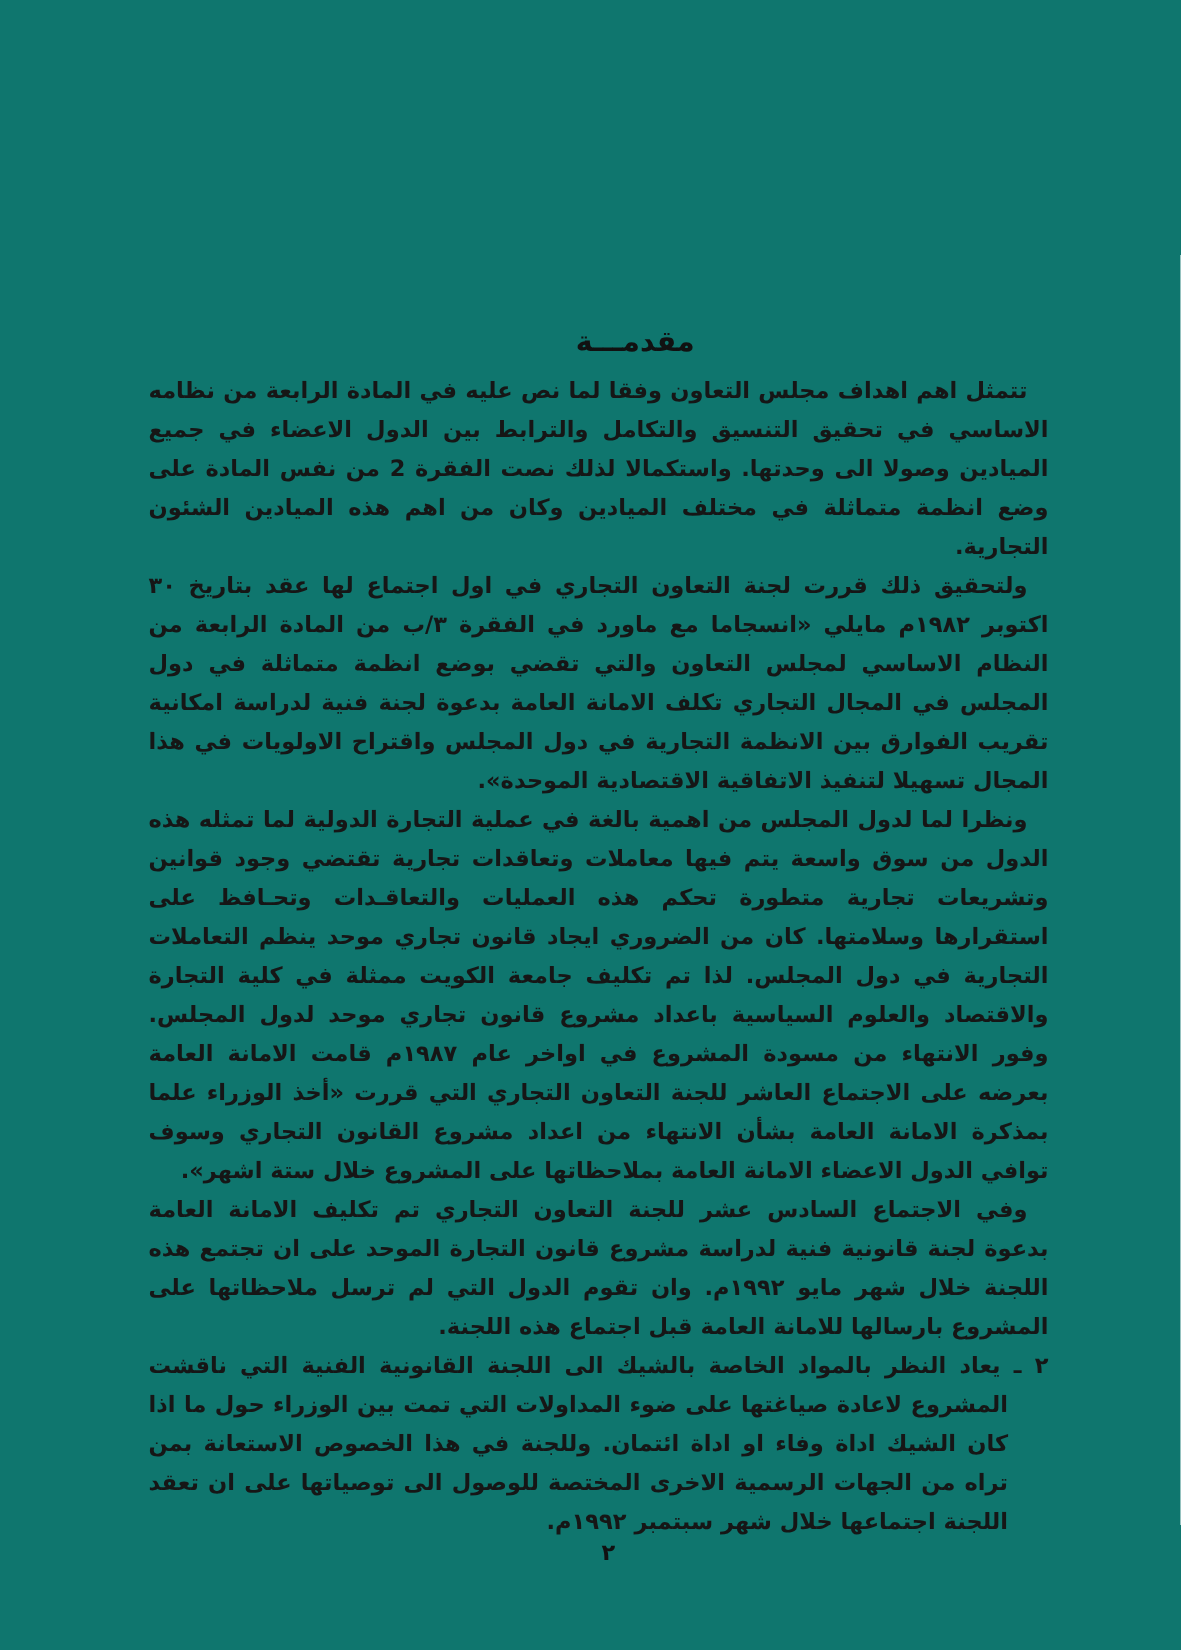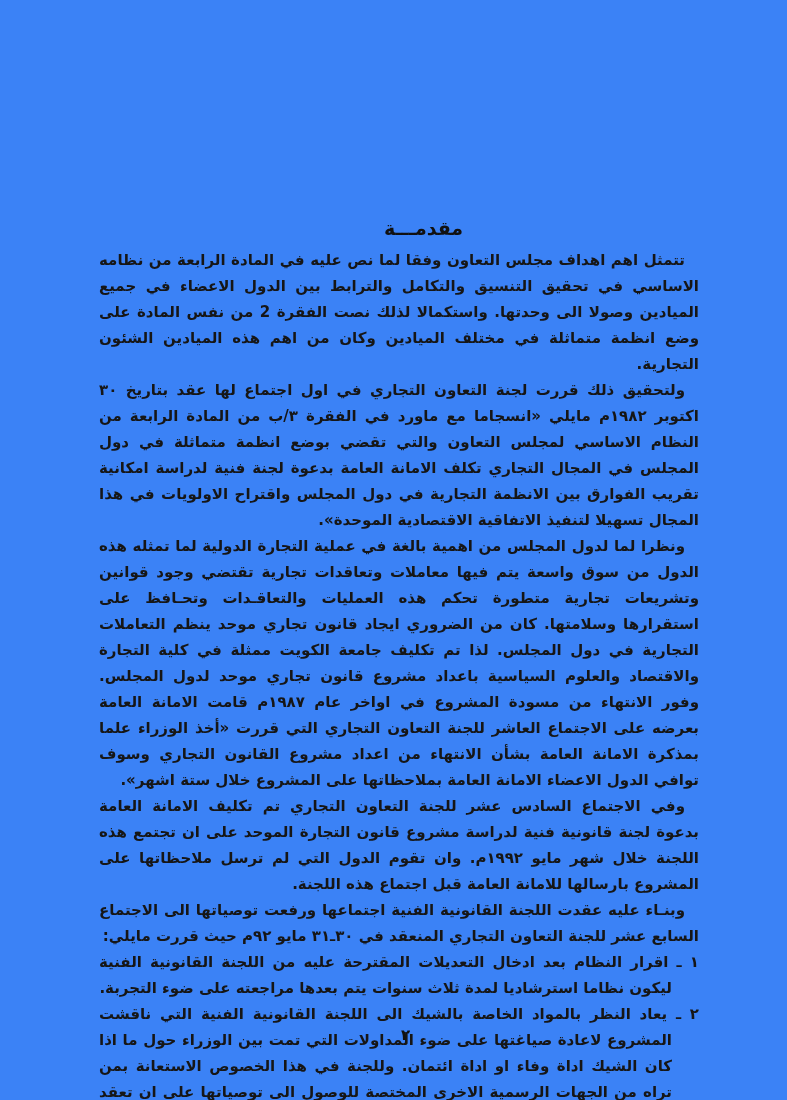--- a/index.html
+++ b/index.html
@@ -4,21 +4,21 @@
 <style>
   html, body {
     margin: 0;
     padding: 0;
     background: #ffffff;
   }
   .page {
     position: relative;
     width: 787px;
     height: 1100px;
-    background: #3b82f6;
+    background: #0f766e;
     overflow: hidden;
     direction: rtl;
     font-family: "DejaVu Sans", sans-serif;
     color: #161616;
   }
   .doc-title {
     position: absolute;
     top: 216px;
     left: 0;
     right: 0;
@@ -66,20 +66,18 @@
 
 <div class="page">
 
   <h1 class="doc-title">مقدمـــة</h1>
 
   <div class="doc-body">
     <p class="para">تتمثل اهم اهداف مجلس التعاون وفقا لما نص عليه في المادة الرابعة من نظامه الاساسي في تحقيق التنسيق والتكامل والترابط بين الدول الاعضاء في جميع الميادين وصولا الى وحدتها. واستكمالا لذلك نصت الفقرة 2 من نفس المادة على وضع انظمة متماثلة في مختلف الميادين وكان من اهم هذه الميادين الشئون التجارية.</p>
     <p class="para">ولتحقيق ذلك قررت لجنة التعاون التجاري في اول اجتماع لها عقد بتاريخ ٣٠ اكتوبر ١٩٨٢م مايلي «انسجاما مع ماورد في الفقرة ٣/ب من المادة الرابعة من النظام الاساسي لمجلس التعاون والتي تقضي بوضع انظمة متماثلة في دول المجلس في المجال التجاري تكلف الامانة العامة بدعوة لجنة فنية لدراسة امكانية تقريب الفوارق بين الانظمة التجارية في دول المجلس واقتراح الاولويات في هذا المجال تسهيلا لتنفيذ الاتفاقية الاقتصادية الموحدة».</p>
     <p class="para">ونظرا لما لدول المجلس من اهمية بالغة في عملية التجارة الدولية لما تمثله هذه الدول من سوق واسعة يتم فيها معاملات وتعاقدات تجارية تقتضي وجود قوانين وتشريعات تجارية متطورة تحكم هذه العمليات والتعاقـدات وتحـافظ على استقرارها وسلامتها. كان من الضروري ايجاد قانون تجاري موحد ينظم التعاملات التجارية في دول المجلس. لذا تم تكليف جامعة الكويت ممثلة في كلية التجارة والاقتصاد والعلوم السياسية باعداد مشروع قانون تجاري موحد لدول المجلس. وفور الانتهاء من مسودة المشروع في اواخر عام ١٩٨٧م قامت الامانة العامة بعرضه على الاجتماع العاشر للجنة التعاون التجاري التي قررت «أخذ الوزراء علما بمذكرة الامانة العامة بشأن الانتهاء من اعداد مشروع القانون التجاري وسوف توافي الدول الاعضاء الامانة العامة بملاحظاتها على المشروع خلال ستة اشهر».</p>
     <p class="para">وفي الاجتماع السادس عشر للجنة التعاون التجاري تم تكليف الامانة العامة بدعوة لجنة قانونية فنية لدراسة مشروع قانون التجارة الموحد على ان تجتمع هذه اللجنة خلال شهر مايو ١٩٩٢م. وان تقوم الدول التي لم ترسل ملاحظاتها على المشروع بارسالها للامانة العامة قبل اجتماع هذه اللجنة.</p>
-    <p class="para">وبنـاء عليه عقدت اللجنة القانونية الفنية اجتماعها ورفعت توصياتها الى الاجتماع السابع عشر للجنة التعاون التجاري المنعقد في ٣٠ـ٣١ مايو ٩٢م حيث قررت مايلي:</p>
-    <div class="list-item">١ ـ اقرار النظام بعد ادخال التعديلات المقترحة عليه من اللجنة القانونية الفنية ليكون نظاما استرشاديا لمدة ثلاث سنوات يتم بعدها مراجعته على ضوء التجربة.</div>
     <div class="list-item">٢ ـ يعاد النظر بالمواد الخاصة بالشيك الى اللجنة القانونية الفنية التي ناقشت المشروع لاعادة صياغتها على ضوء المداولات التي تمت بين الوزراء حول ما اذا كان الشيك اداة وفاء او اداة ائتمان. وللجنة في هذا الخصوص الاستعانة بمن تراه من الجهات الرسمية الاخرى المختصة للوصول الى توصياتها على ان تعقد اللجنة اجتماعها خلال شهر سبتمبر ١٩٩٢م.</div>
   </div>
 
   <div class="page-number">٢</div>
 
 </div>
 
 </body></html>

